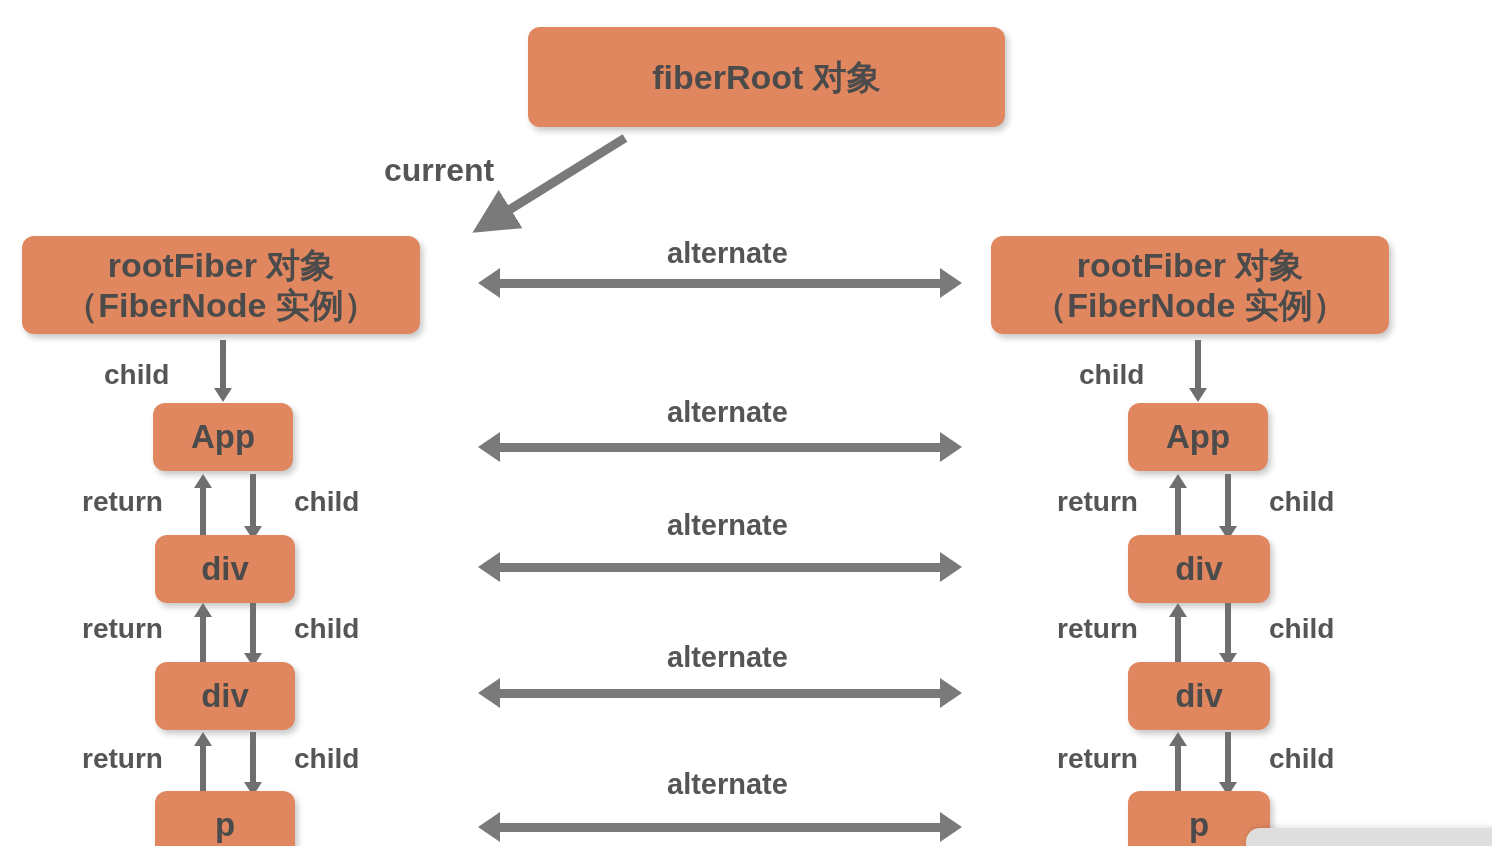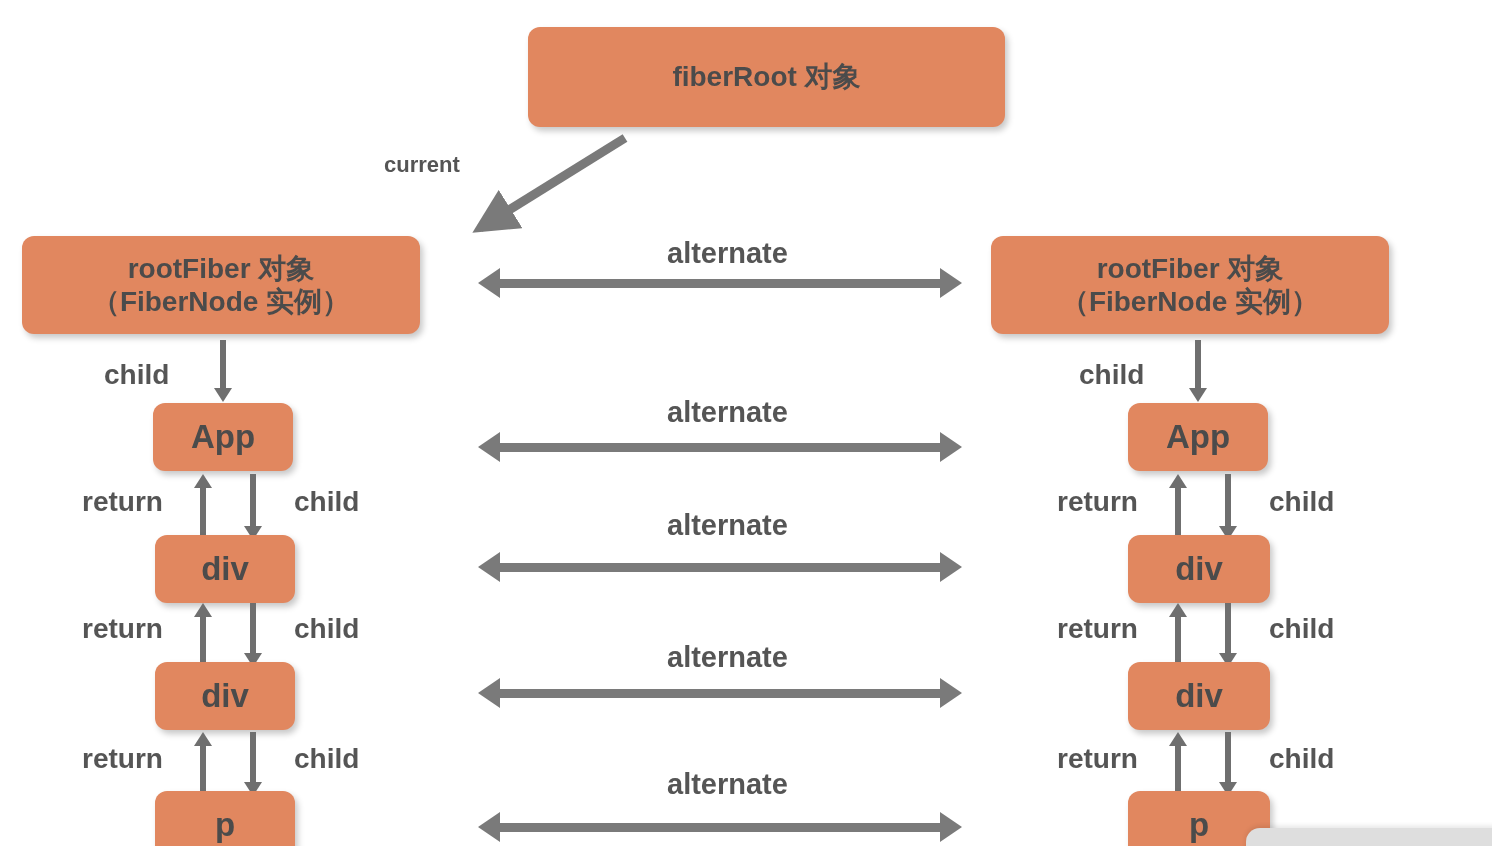--- a/index.html
+++ b/index.html
@@ -25,32 +25,32 @@
     color: #4b4b4b;
     font-weight: bold;
     display: flex;
     align-items: center;
     justify-content: center;
     text-align: center;
     line-height: 1.18;
     box-sizing: border-box;
   }
   .node .line { display: block; white-space: nowrap; }
-  .node-big { font-size: 28px; }
+  .node-big { font-size: 34px; }
   .node-small { font-size: 33px; }
 
   .label {
     position: absolute;
     color: #555555;
     font-weight: bold;
     font-size: 28px;
     white-space: nowrap;
   }
   .label-alt { font-size: 29px; }
-  .label-current { font-size: 22px; }
+  .label-current { font-size: 32px; }
 
   
   .varrow {
     position: absolute;
     width: 0;
     height: 0;
   }
   .varrow .shaft {
     position: absolute;
     left: -3px;

